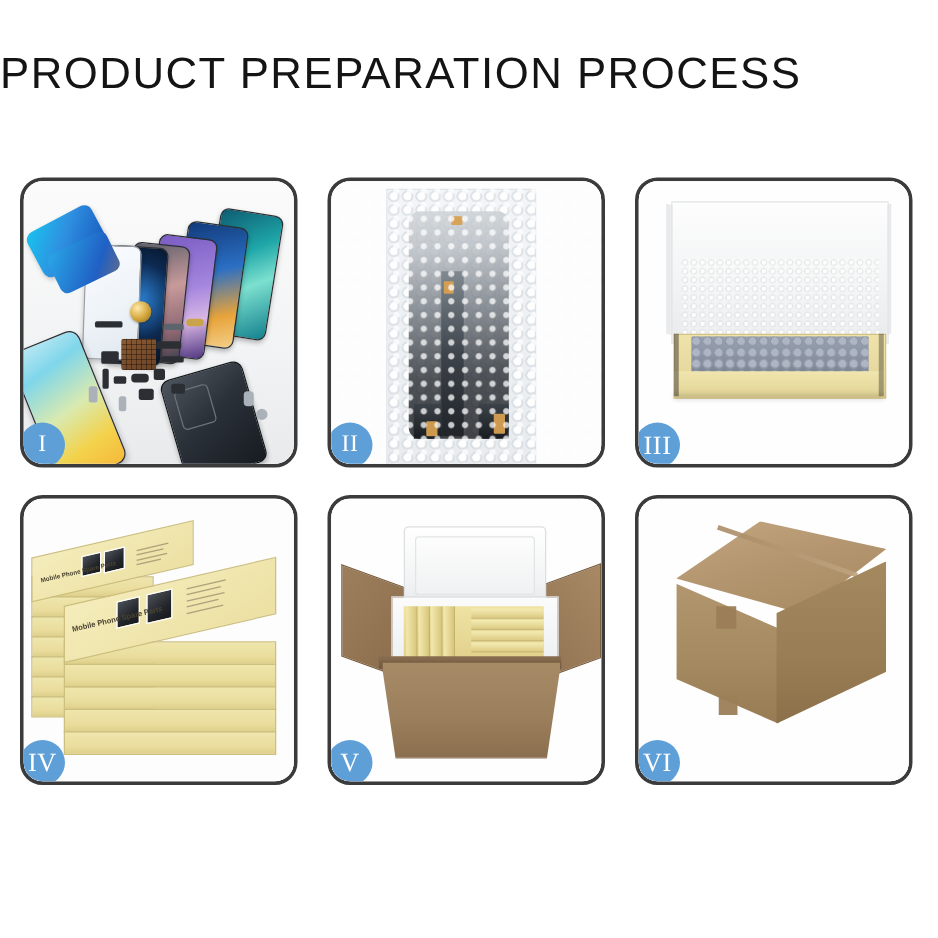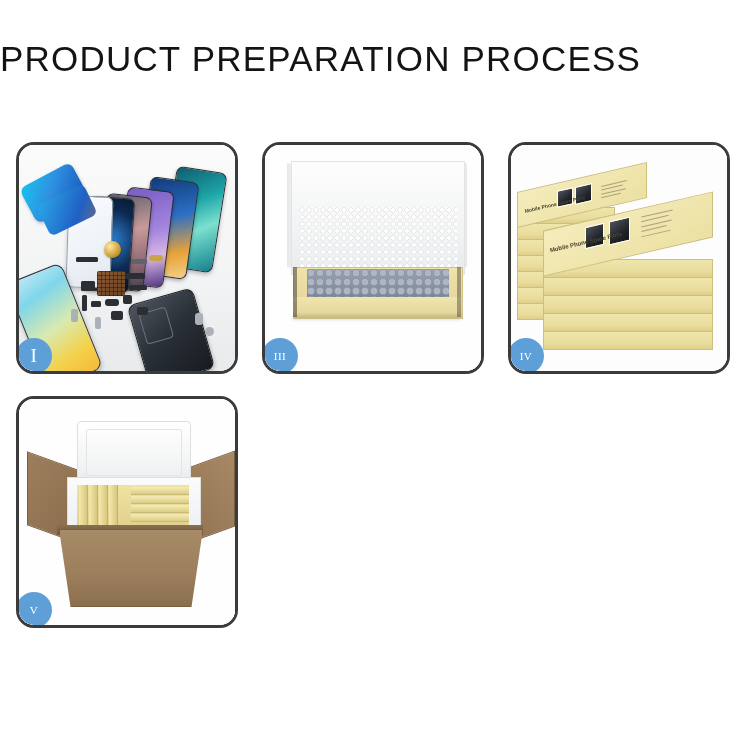--- a/index.html
+++ b/index.html
@@ -76,21 +76,21 @@
     border-radius: 50%;
     background: #5f9fd8;
     color: #ffffff;
     font-family: "Liberation Serif", serif;
     font-size: 19px;
     line-height: 36px;
     text-align: center;
     letter-spacing: 0.5px;
     z-index: 9;
   }
-  .badge.small { font-size: 11px; }
+  .badge.small { font-size: 21px; }
 
   
   .p1-bg {
     position: absolute; inset: 0;
     background: linear-gradient(180deg,#fbfbfb 0%,#f2f3f4 60%,#e9eaec 100%);
   }
   .ph {
     position: absolute;
     border-radius: 7px;
     box-shadow: 0 2px 4px rgba(0,0,0,.28);
@@ -382,20 +382,36 @@
       <div class="chip" style="left:104px;top:150px;width:9px;height:9px;border-radius:2px;"></div>
       <div class="chip sil" style="left:52px;top:164px;width:7px;height:13px;border-radius:2px;"></div>
       <div class="chip" style="left:118px;top:162px;width:11px;height:8px;border-radius:2px;"></div>
       <div class="chip sil" style="left:176px;top:168px;width:8px;height:12px;border-radius:3px;"></div>
       <div class="chip sil" style="left:186px;top:182px;width:9px;height:9px;border-radius:50%;"></div>
 
       <div class="badge">I</div>
     </div>
   </div>
 
+  <div class="panel">
+    <div class="panel-inner">
+      <div class="p2-bg"></div>
+      <div class="p2-sheet"></div>
+      <div class="p2-part"></div>
+      <div class="p2-strip"></div>
+      <div class="p2-foot" style="left:66px;top:178px;width:22px;height:28px;"></div>
+      <div class="p2-foot" style="left:118px;top:178px;width:24px;height:28px;"></div>
+      <div class="p2-tape" style="left:96px;top:28px;width:9px;height:7px;"></div>
+      <div class="p2-tape" style="left:90px;top:80px;width:8px;height:10px;"></div>
+      <div class="p2-tape" style="left:76px;top:192px;width:9px;height:12px;"></div>
+      <div class="p2-tape" style="left:130px;top:186px;width:9px;height:16px;"></div>
+      <div class="p2-gloss"></div>
+      <div class="badge">II</div>
+    </div>
+  </div>
 
   <div class="panel">
     <div class="panel-inner">
       <div class="p3-bg"></div>
       <div class="p3-lid-left"></div>
       <div class="p3-lid-right"></div>
       <div class="p3-lid"></div>
       <div class="p3-foam"></div>
       <div class="p3-base"></div>
       <div class="p3-bubbles"></div>
@@ -465,14 +481,26 @@
         <div class="yslab" style="left:54px;top:11px;"></div>
         <div class="yslab" style="left:54px;top:20px;"></div>
         <div class="yslab" style="left:54px;top:29px;"></div>
       </div>
       <div class="c5-rim"></div>
       <div class="c5-body"></div>
       <div class="badge small">V</div>
     </div>
   </div>
 
+  <div class="panel">
+    <div class="panel-inner">
+      <div class="p6-bg"></div>
+      <div class="c6-top"></div>
+      <div class="c6-seam"></div>
+      <div class="c6-left"></div>
+      <div class="c6-right"></div>
+      <div class="c6-tape" style="left:62px;top:86px;width:16px;height:18px;"></div>
+      <div class="c6-tape" style="left:64px;top:158px;width:15px;height:15px;"></div>
+      <div class="badge small">VI</div>
+    </div>
+  </div>
 
 </div>
 
 </body></html>

